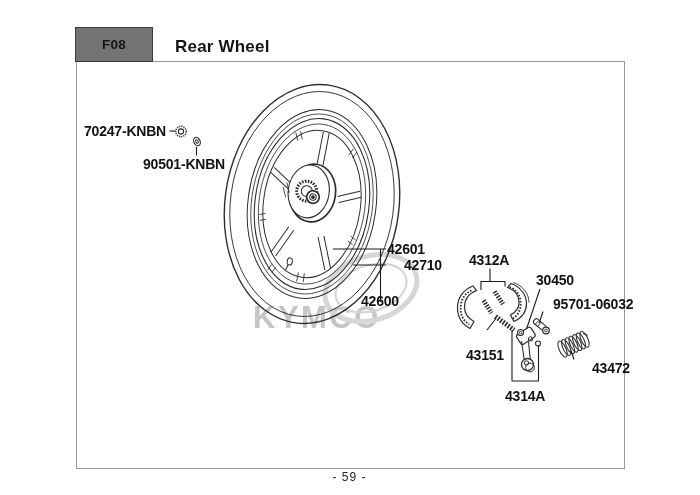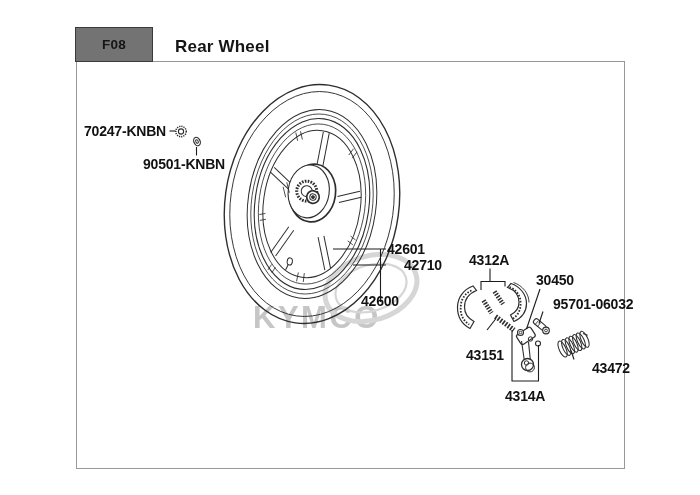--- a/index.html
+++ b/index.html
@@ -199,13 +199,14 @@
   <div class="plabel" style="left:387px;top:242px;">42601</div>
   <div class="plabel" style="left:404px;top:258px;">42710</div>
   <div class="plabel" style="left:361px;top:294px;">42600</div>
   <div class="plabel" style="left:469px;top:253px;">4312A</div>
   <div class="plabel" style="left:536px;top:273px;">30450</div>
   <div class="plabel" style="left:537px;top:297px;margin-left:16px;">95701-06032</div>
   <div class="plabel" style="left:466px;top:348px;">43151</div>
   <div class="plabel" style="left:556px;top:361px;margin-left:36px;">43472</div>
   <div class="plabel" style="left:505px;top:389px;">4314A</div>
 
+  <div class="footer">- 59 -</div>
 </div>
 
 </body></html>

